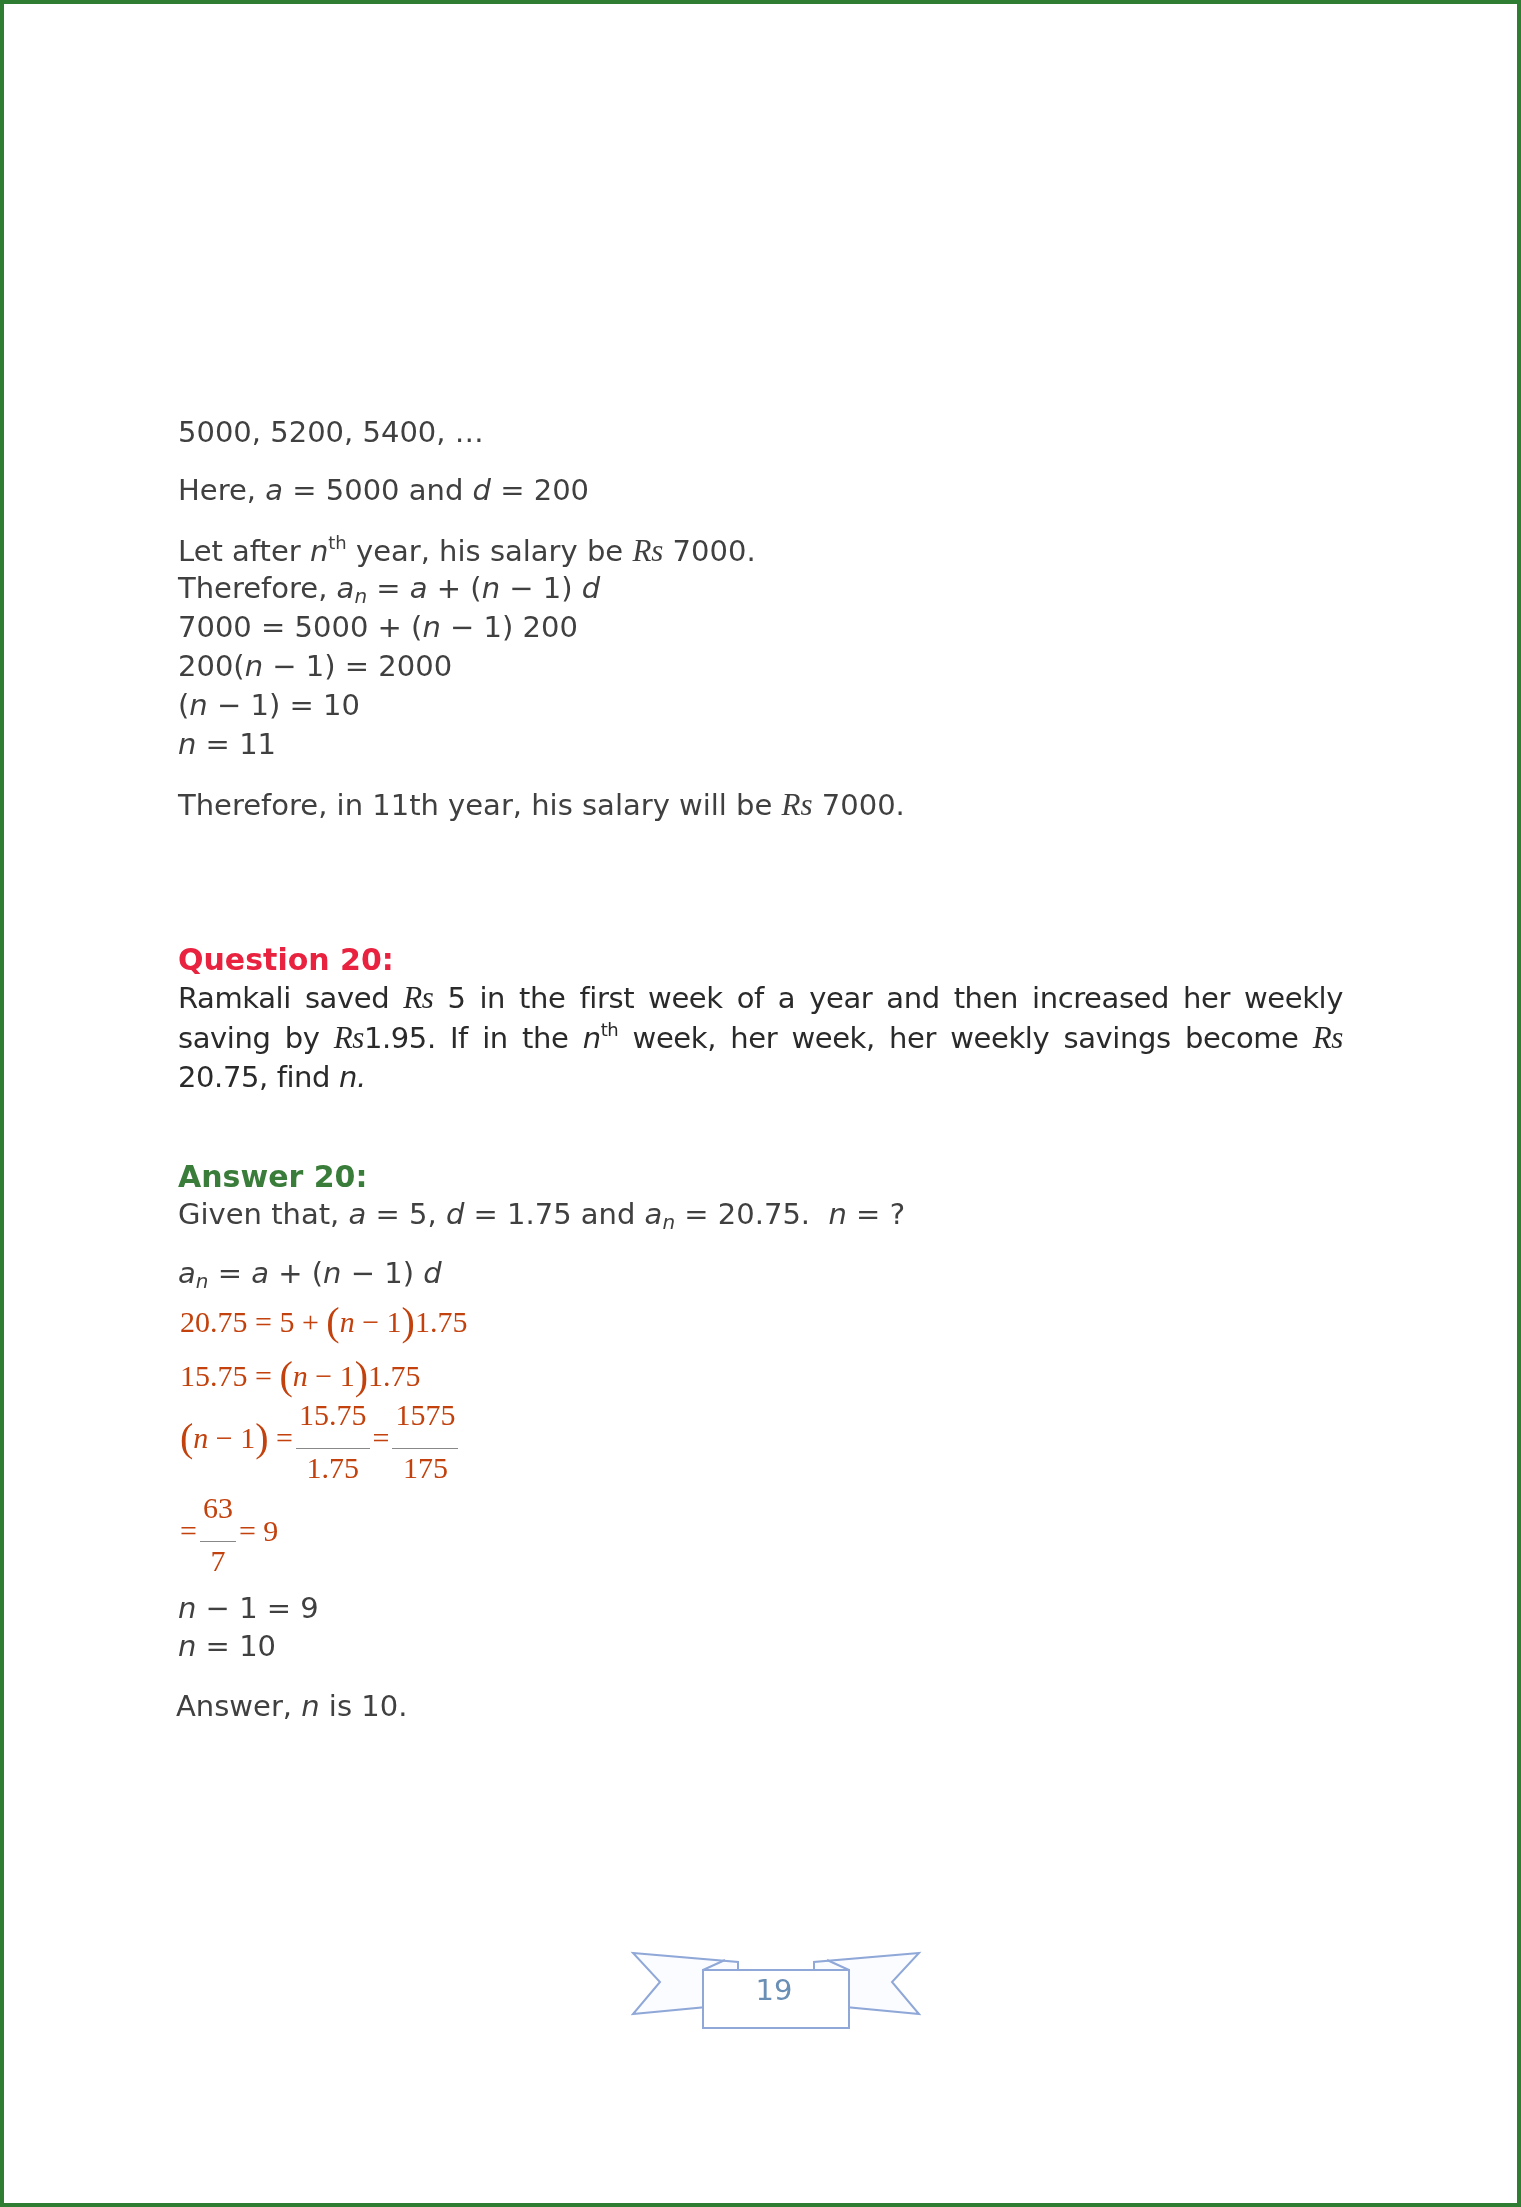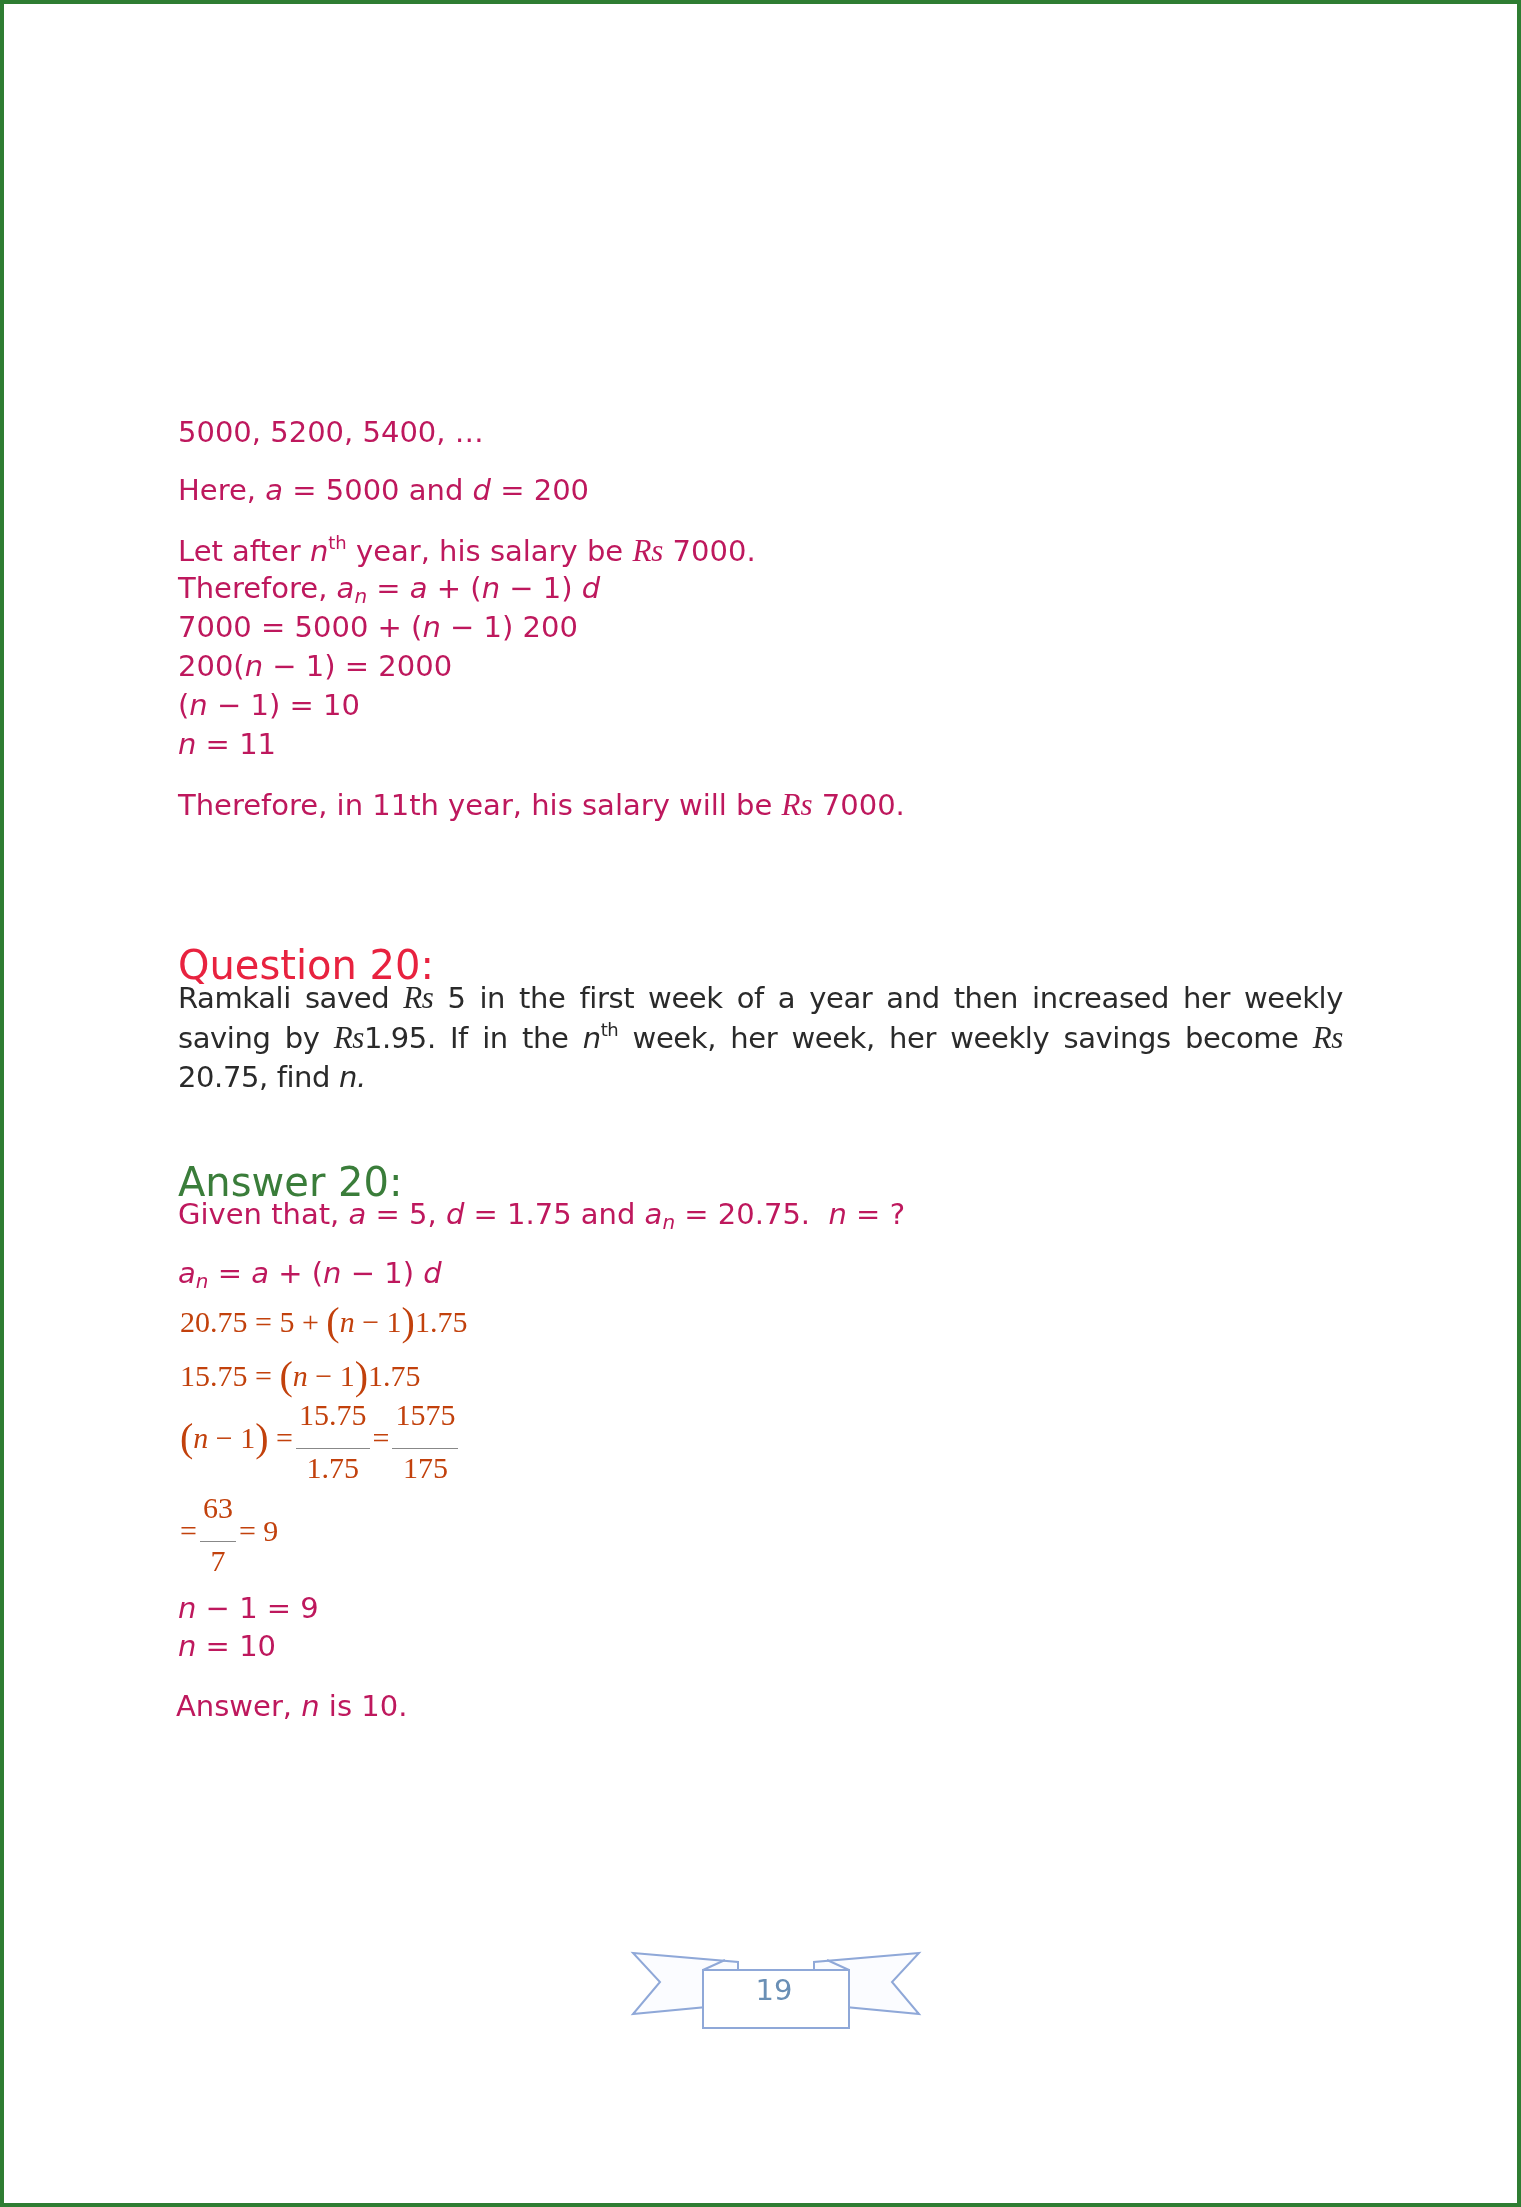--- a/index.html
+++ b/index.html
@@ -1,23 +1,23 @@
 <!DOCTYPE html>
 <html><head>
 <meta charset="utf-8">
 <style>
   html, body { margin: 0; padding: 0; }
   body { width: 1521px; height: 2207px; position: relative; background: #ffffff; overflow: hidden; }
   .page { position: absolute; left: 0; top: 0; width: 1513px; height: 2199px; border: 4px solid #2e7d32; background: #fff; }
-  .ln { position: absolute; left: 178px; font-family: "DejaVu Sans", sans-serif; font-size: 29px; color: #be185d; white-space: nowrap; line-height: 1; }
+  .ln { position: absolute; left: 178px; font-family: "DejaVu Sans", sans-serif; font-size: 29px; color: #404040; white-space: nowrap; line-height: 1; }
   .ln i, .para i { font-style: italic; }
   .rs { font-family: "Liberation Serif", serif; font-style: italic; font-size: 31px; }
   sup.th { font-size: 18px; vertical-align: 12px; line-height: 0; margin-top: 28px; }
   sub.n { font-size: 20px; vertical-align: -5px; line-height: 0; font-style: italic; }
-  .qhead { position: absolute; left: 178px; font-family: "DejaVu Sans", sans-serif; font-weight: normal; font-size: 40px; line-height: 1; }
+  .qhead { position: absolute; left: 178px; font-family: "DejaVu Sans", sans-serif; font-weight: bold; font-size: 30px; line-height: 1; }
   .q { color: #e8223f; }
   .a { color: #3a7d3a; }
   .para { position: absolute; left: 178px; width: 1165px; font-family: "DejaVu Sans", sans-serif; font-size: 29px; color: #2a2a2a; line-height: 39px; text-align: justify; text-align-last: left; letter-spacing: -0.4px; }
   .eq { position: absolute; left: 180px; font-family: "Liberation Serif", serif; font-size: 30px; color: #c2410c; white-space: nowrap; line-height: 1; }
   .eq i { font-style: italic; }
   .frac { display: inline-block; vertical-align: middle; text-align: center; margin: 0 3px; }
   .frac .num { display: block; border-bottom: 1.5px solid #888; padding: 0 3px 18px; }
   .frac .den { display: block; padding-top: 4px; }
   .big { font-size: 40px; vertical-align: -3px; }
   .ribbon { position: absolute; left: 630px; top: 1948px; width: 292px; height: 84px; }

